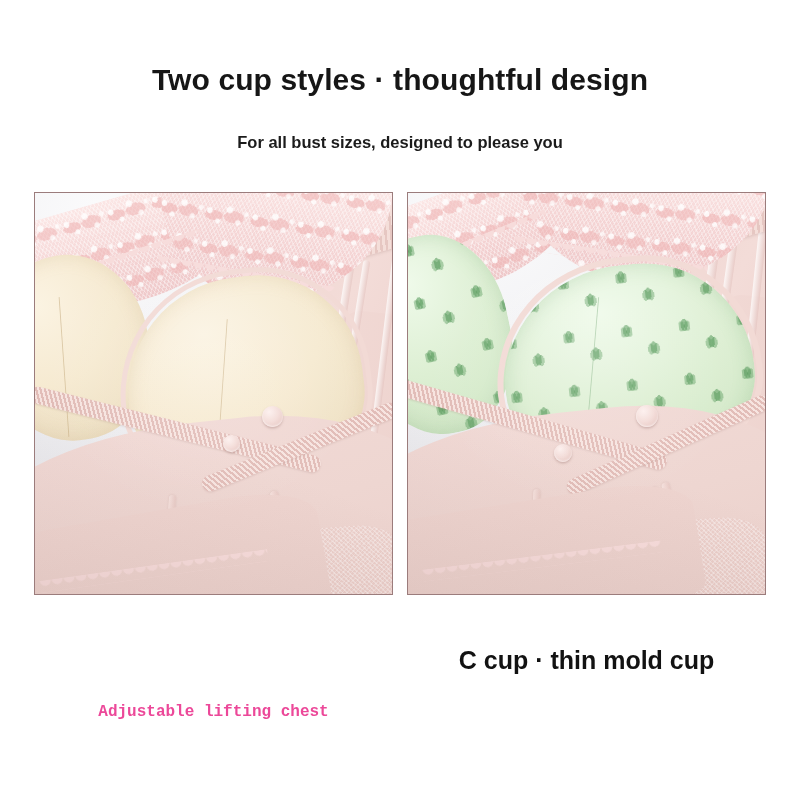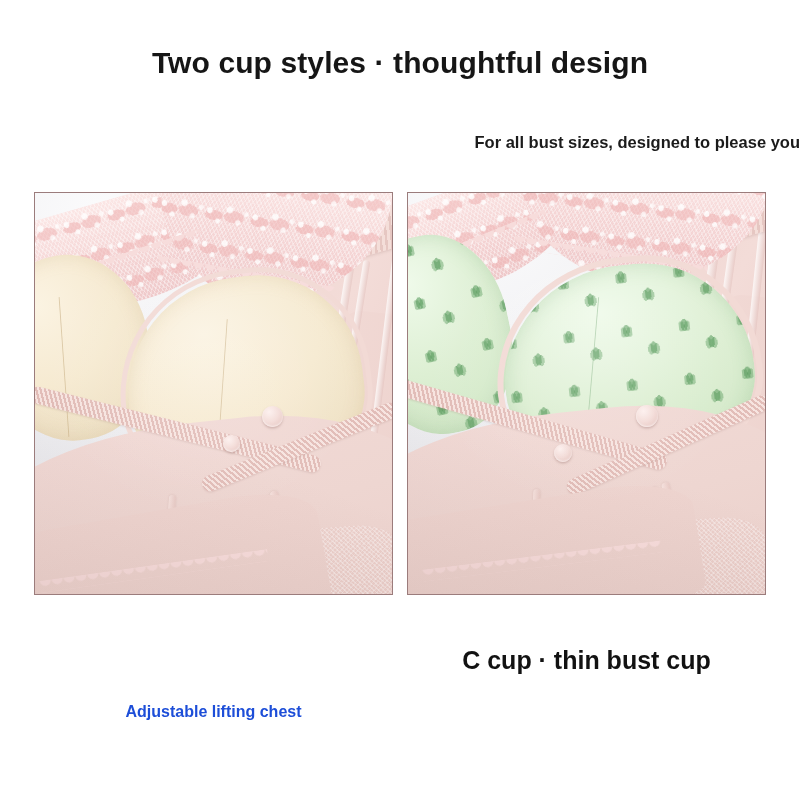--- a/index.html
+++ b/index.html
@@ -17,33 +17,33 @@
   .page {
     position: absolute;
     inset: 0;
     background: #ffffff;
   }
 
   
   .title {
     position: absolute;
     left: 0; right: 0;
-    top: 46px;
+    top: 63px;
     text-align: center;
     font-size: 30px;
     font-weight: bold;
     color: #161616;
     letter-spacing: 0.1px;
     white-space: nowrap;
   }
   .subtitle {
     position: absolute;
     left: 0; right: 0;
     top: 133px;
-    text-align: right;
+    text-align: center;
     font-size: 16.5px;
     font-weight: bold;
     color: #1b1b1b;
     white-space: nowrap;
   }
 
   
   .panel {
     position: absolute;
     top: 192px;
@@ -233,23 +233,24 @@
   .caption-main {
     position: absolute;
     font-weight: bold;
     color: #121212;
     text-align: center;
     white-space: nowrap;
   }
   .caption-sub {
     position: absolute;
     font-weight: bold;
-    color: #1d4ed8;
+    color: #ec4899;
     text-align: center;
     white-space: nowrap;
+    font-family: Liberation Mono, monospace;
   }
   .cap-l-main { left: 34px; width: 359px; top: 650px; font-size: 20px; }
   .cap-l-sub  { left: 34px; width: 359px; top: 703px; font-size: 16px; }
   .cap-r-main { left: 407px; width: 359px; top: 646px; font-size: 25px; }
   .cap-r-sub  { left: 407px; width: 359px; top: 703px; font-size: 17px; }
 
   .shade {
     position: absolute;
     pointer-events: none;
   }
@@ -354,15 +355,15 @@
 
       <div class="pc snap" style="left:228px; top:212px; width:22px; height:22px;"></div>
       <div class="pc snap" style="left:146px; top:251px; width:18px; height:18px;"></div>
 
       <div class="shade" style="inset:0; background:radial-gradient(75% 60% at 50% 42%, rgba(255,255,255,.14) 0%, rgba(0,0,0,0) 62%), linear-gradient(200deg, rgba(0,0,0,0) 60%, rgba(120,90,85,.10) 100%);"></div>
     </div>
   </div>
 
   <div class="caption-sub cap-l-sub">Adjustable lifting chest</div>
 
-  <div class="caption-main cap-r-main">C cup · thin bust cup</div>
+  <div class="caption-main cap-r-main">C cup · thin mold cup</div>
 
 </div>
 
 </body></html>

